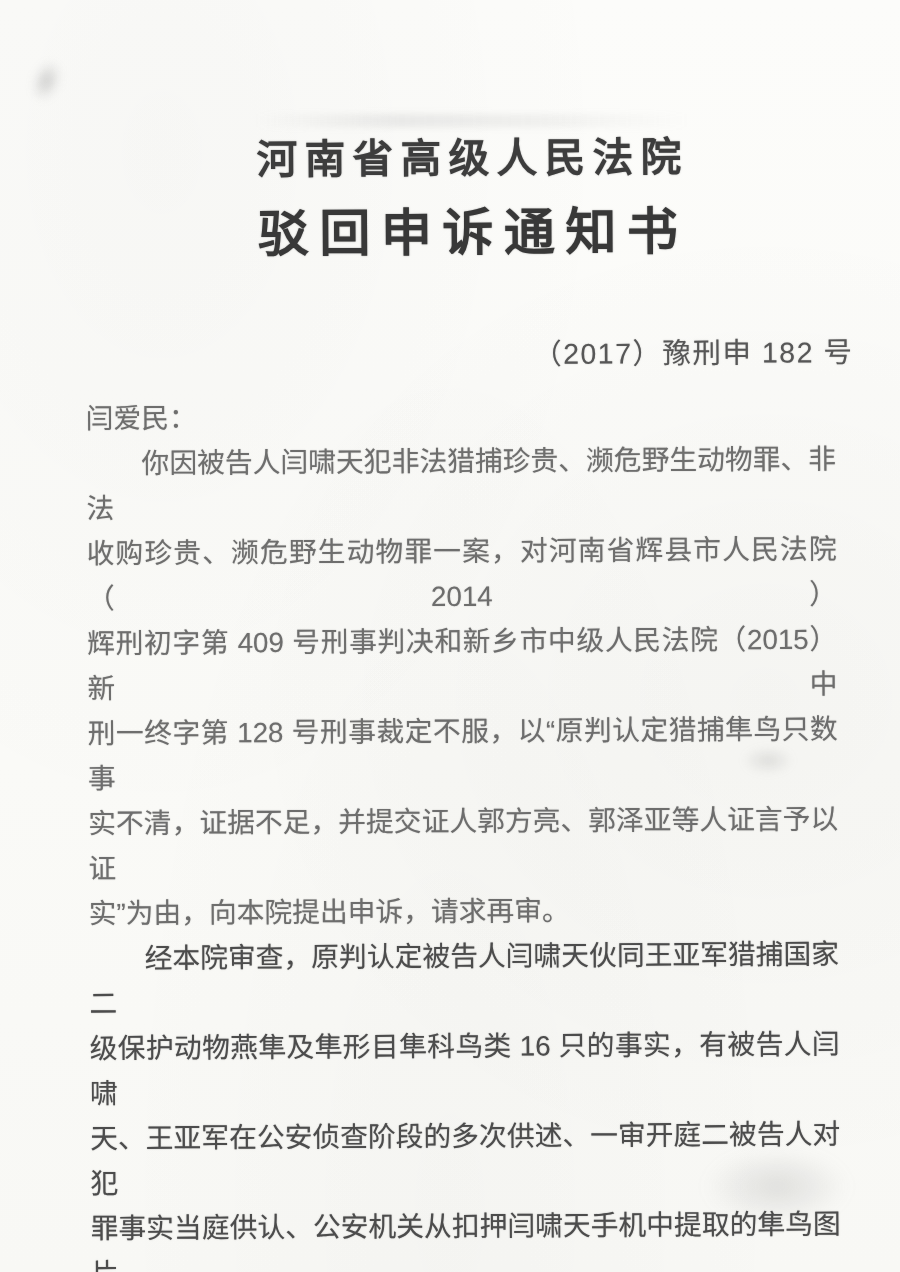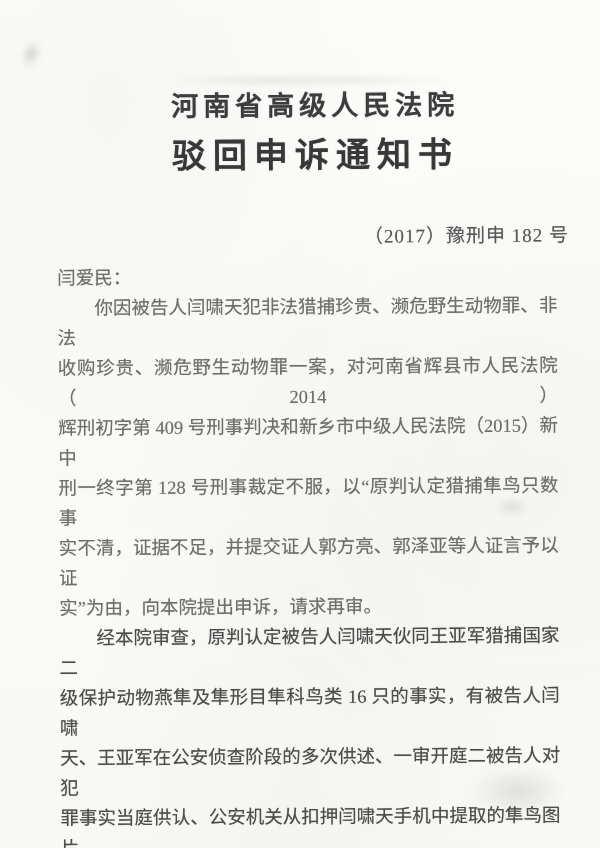--- a/index.html
+++ b/index.html
@@ -10,21 +10,21 @@
   .page {
     position: relative;
     width: 600px;
     height: 848px;
     overflow: hidden;
     background:
       radial-gradient(ellipse at 18% 12%, rgba(0,0,0,0.018), transparent 45%),
       radial-gradient(ellipse at 85% 55%, rgba(0,0,0,0.022), transparent 50%),
       radial-gradient(ellipse at 50% 95%, rgba(0,0,0,0.015), transparent 55%),
       linear-gradient(180deg, #fcfcfa 0%, #fafaf7 60%, #f8f8f5 100%);
-    font-family: Liberation Serif, serif;
+    font-family: Liberation Sans, sans-serif;
   }
   .content {
     transform: rotate(-0.35deg);
     transform-origin: 50% 0;
   }
   .court-name {
     margin: 84px 0 0 30px;
     text-align: center;
     font-size: 27px;
     font-weight: bold;

